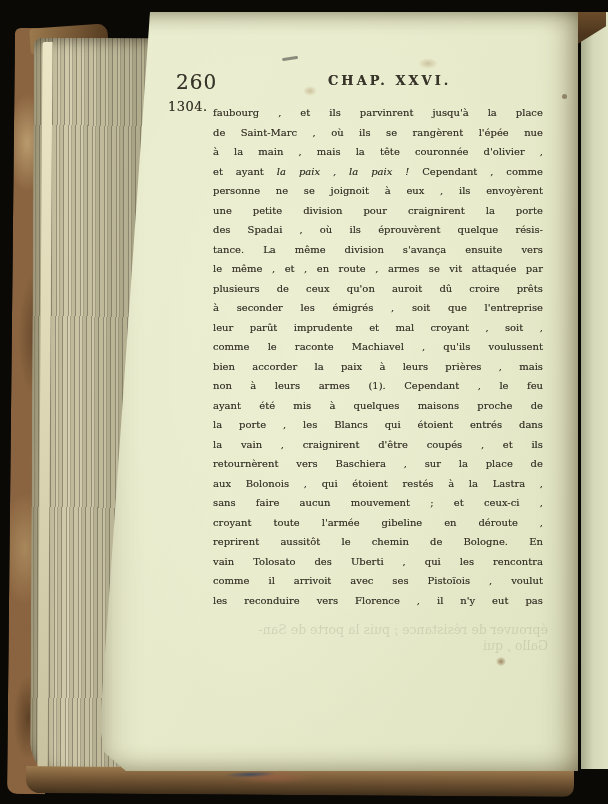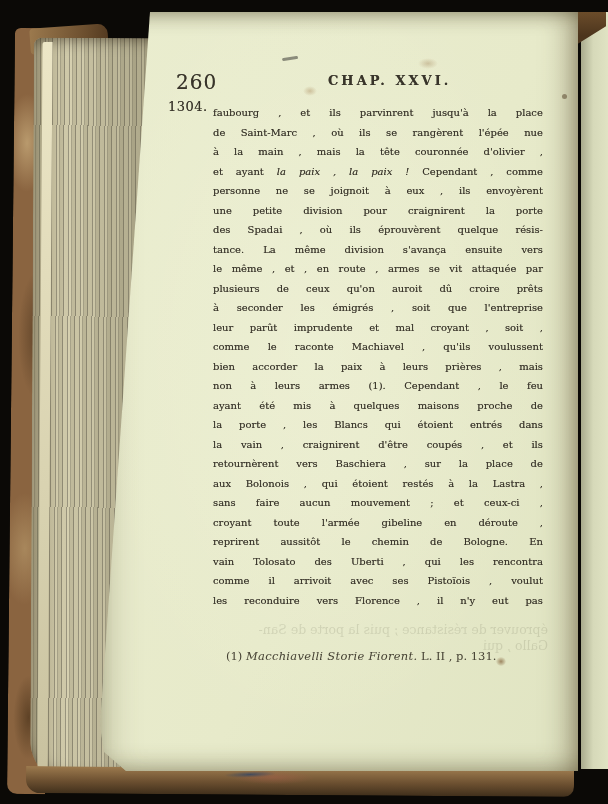--- a/index.html
+++ b/index.html
@@ -159,21 +159,14 @@
       <div class="bodyline"><span>retournèrent</span><span>vers</span><span>Baschiera</span><span>,</span><span>sur</span><span>la</span><span>place</span><span>de</span></div>
       <div class="bodyline"><span>aux</span><span>Bolonois</span><span>,</span><span>qui</span><span>étoient</span><span>restés</span><span>à</span><span>la</span><span>Lastra</span><span>,</span></div>
       <div class="bodyline"><span>sans</span><span>faire</span><span>aucun</span><span>mouvement</span><span>;</span><span>et</span><span>ceux-ci</span><span>,</span></div>
       <div class="bodyline"><span>croyant</span><span>toute</span><span>l'armée</span><span>gibeline</span><span>en</span><span>déroute</span><span>,</span></div>
       <div class="bodyline"><span>reprirent</span><span>aussitôt</span><span>le</span><span>chemin</span><span>de</span><span>Bologne.</span><span>En</span></div>
       <div class="bodyline"><span>vain</span><span>Tolosato</span><span>des</span><span>Uberti</span><span>,</span><span>qui</span><span>les</span><span>rencontra</span></div>
       <div class="bodyline"><span>comme</span><span>il</span><span>arrivoit</span><span>avec</span><span>ses</span><span>Pistoïois</span><span>,</span><span>voulut</span></div>
       <div class="bodyline"><span>les</span><span>reconduire</span><span>vers</span><span>Florence</span><span>,</span><span>il</span><span>n'y</span><span>eut</span><span>pas</span></div>
     </div>
 
-  <div class="footnote">
-    <span>(1)</span>
-    <span> </span>
-    <span class="it">Macchiavelli Storie Fiorent.</span>
-    <span> </span>
-    <span>L. II , p. 131.</span>
-  </div>
 
 </div>
 
 </body></html>

